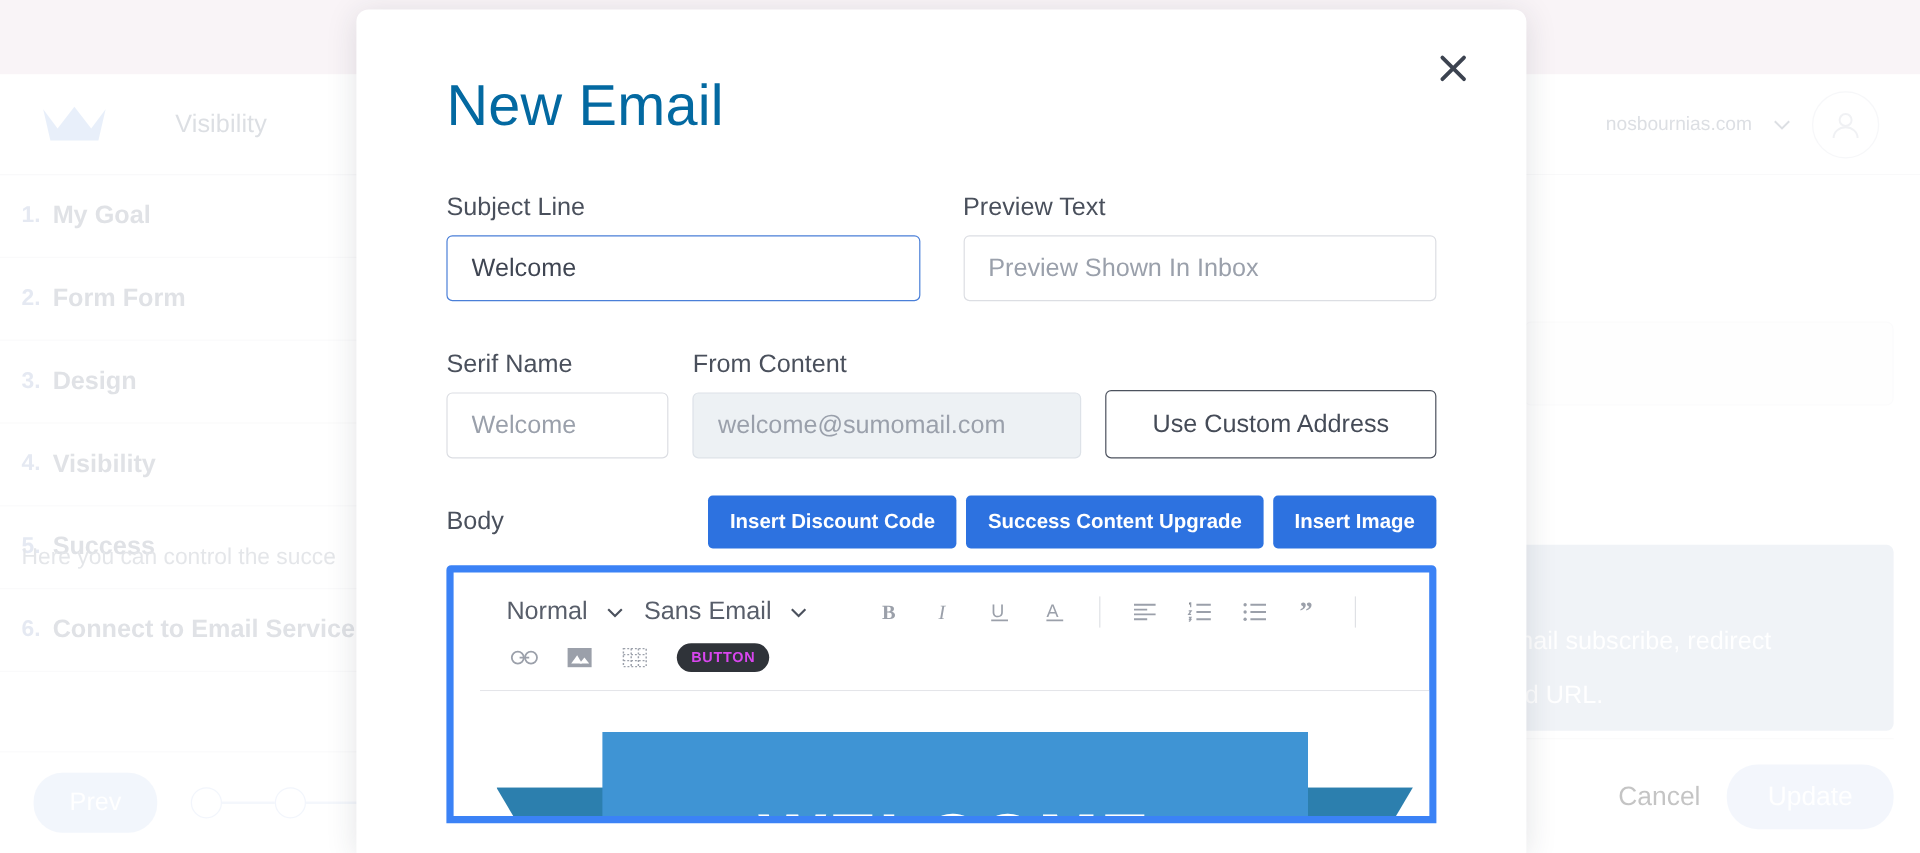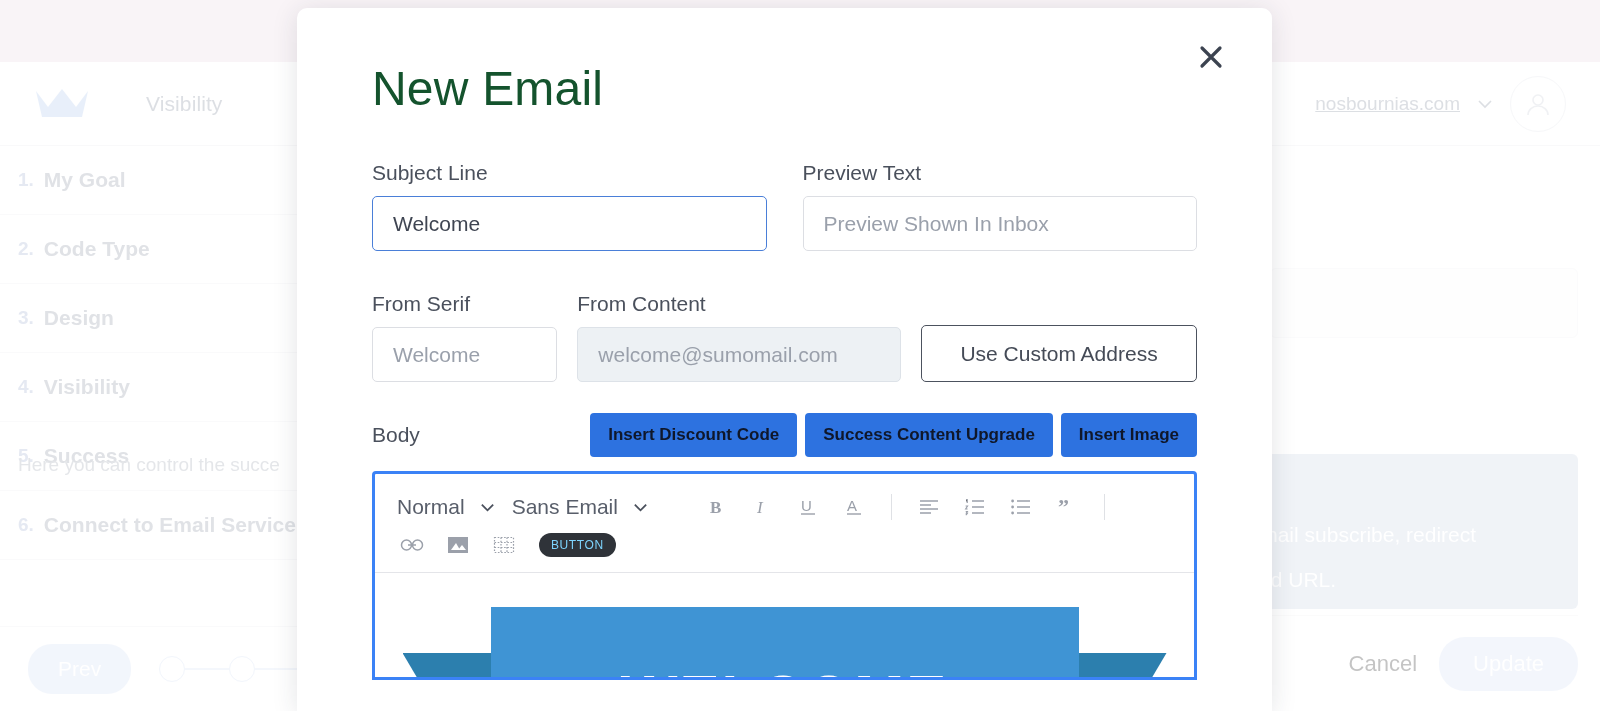--- a/index.html
+++ b/index.html
@@ -33,21 +33,21 @@
   .header-nav-item {
     margin-left: 56px;
     font-size: 21px;
     color: #8e96a6;
     letter-spacing: .1px;
   }
   .header-right {
     margin-left: auto; margin-right: 34px;
     display: flex; align-items: center; gap: 16px;
   }
-  .account-email { font-size: 19px; color: #8e96a6; text-decoration: underline; }
+  .account-email { font-size: 16px; color: #8e96a6; }
   .chev { width: 18px; height: 18px; color: #8e96a6; }
   .avatar-circle {
     width: 56px; height: 56px; border-radius: 50%;
     border: 1px solid #e4e6ec;
     display: flex; align-items: center; justify-content: center;
     color: #cfd3dc;
   }
 
   .steps-panel {
     position: absolute; top: 146px; left: 0; width: 1080px; bottom: 0;
@@ -121,21 +121,21 @@
 
   .close-btn {
     position: absolute; top: 32px; right: 44px;
     width: 34px; height: 34px;
     background: none; border: none; cursor: pointer;
     color: #3c4350;
     display: flex; align-items: center; justify-content: center;
   }
 
   .modal-title {
-    font-size: 48px; font-weight: normal; color: #14532d;
+    font-size: 48px; font-weight: normal; color: #0369a1;
     padding-top: 53px; letter-spacing: .2px;
   }
 
   .field-label {
     font-size: 21px; color: #4a505c; margin-bottom: 11px;
   }
   .txt-input {
     width: 100%; height: 55px;
     border: 1px solid #dcdee3; border-radius: 5px;
     background: #fff;
@@ -160,49 +160,50 @@
     border: 1px solid #4c525e; border-radius: 5px;
     background: #fff; color: #454b57;
     font-size: 21px; font-family: inherit; cursor: pointer;
   }
 
   .body-section { margin-top: 31px; }
   .body-head { display: flex; align-items: center; }
   .body-label { font-size: 21px; color: #4a505c; }
   .insert-btns { margin-left: auto; display: flex; gap: 8px; }
   .btn-insert {
-    background: #2d72e0; color: #0f172a; border: none; border-radius: 4px;
+    background: #2d72e0; color: #ffffff; border: none; border-radius: 4px;
     padding: 12px 18px; font-size: 17px; font-weight: bold;
     font-family: inherit; cursor: pointer;
   }
 
   .editor {
     margin-top: 14px;
-    border: 3px solid #3b82f6; border-radius: 4px 4px 0 0;
+    border: 6px solid #3b82f6; border-radius: 4px 4px 0 0;
     background: #fff;
+    padding-left: 22px;
   }
   .editor-toolbar { padding: 13px 14px 9px 14px; border-bottom: 1px solid #e4e5e9; }
   .tb-row { display: flex; align-items: center; height: 40px; }
   .tb-row.second { height: 36px; }
   .tb-select {
     display: flex; align-items: center; gap: 14px;
     font-size: 21px; color: #585e6a; cursor: pointer;
     padding: 0 8px;
   }
   .tb-select .caret { width: 17px; height: 17px; color: #4b515d; }
   .tb-gap { width: 36px; }
   .tb-icon {
     width: 46px; height: 32px;
     display: flex; align-items: center; justify-content: center;
     color: #9ba0aa; cursor: pointer;
   }
   .tb-divider { width: 1px; height: 26px; background: #dfe1e5; margin: 0 14px; }
   .btn-pill {
-    background: #2f3339; color: #7dd3fc;
-    border-radius: 12px; font-size: 12px; font-weight: normal;
+    background: #2f3339; color: #d946ef;
+    border-radius: 12px; font-size: 12px; font-weight: bold;
     padding: 5px 12px; letter-spacing: .6px; cursor: pointer;
     margin-left: 12px;
   }
 
   .editor-canvas {
     height: 104px; background: #fff; overflow: hidden;
     position: relative;
   }
   .welcome-banner {
     position: absolute; left: 50%; transform: translateX(-50%);
@@ -251,21 +252,21 @@
     </div>
   </div>
 
   <div class="steps-panel">
     <div class="step-row">
       <span class="num">1.</span>
       <span>My Goal</span>
     </div>
     <div class="step-row">
       <span class="num">2.</span>
-      <span>Code Type</span>
+      <span>Form Form</span>
     </div>
     <div class="step-row">
       <span class="num">3.</span>
       <span>Design</span>
     </div>
     <div class="step-row">
       <span class="num">4.</span>
       <span>Visibility</span>
     </div>
     <div class="step-row">
@@ -322,21 +323,21 @@
         <input class="txt-input focused" type="text" value="Welcome" style="">
       </div>
       <div>
         <div class="field-label">Preview Text</div>
         <input class="txt-input" type="text" placeholder="Preview Shown In Inbox" style="">
       </div>
     </div>
 
     <div class="row-2">
       <div class="col-from-name">
-        <div class="field-label">From Serif</div>
+        <div class="field-label">Serif Name</div>
         <input class="txt-input" type="text" placeholder="Welcome" style="">
       </div>
       <div class="col-from-addr">
         <div class="field-label">From Content</div>
         <input class="txt-input disabled" type="text" disabled="" placeholder="welcome@sumomail.com" style="">
       </div>
       <div class="col-custom">
         <button class="btn-custom-address">Use Custom Address</button>
       </div>
     </div>

